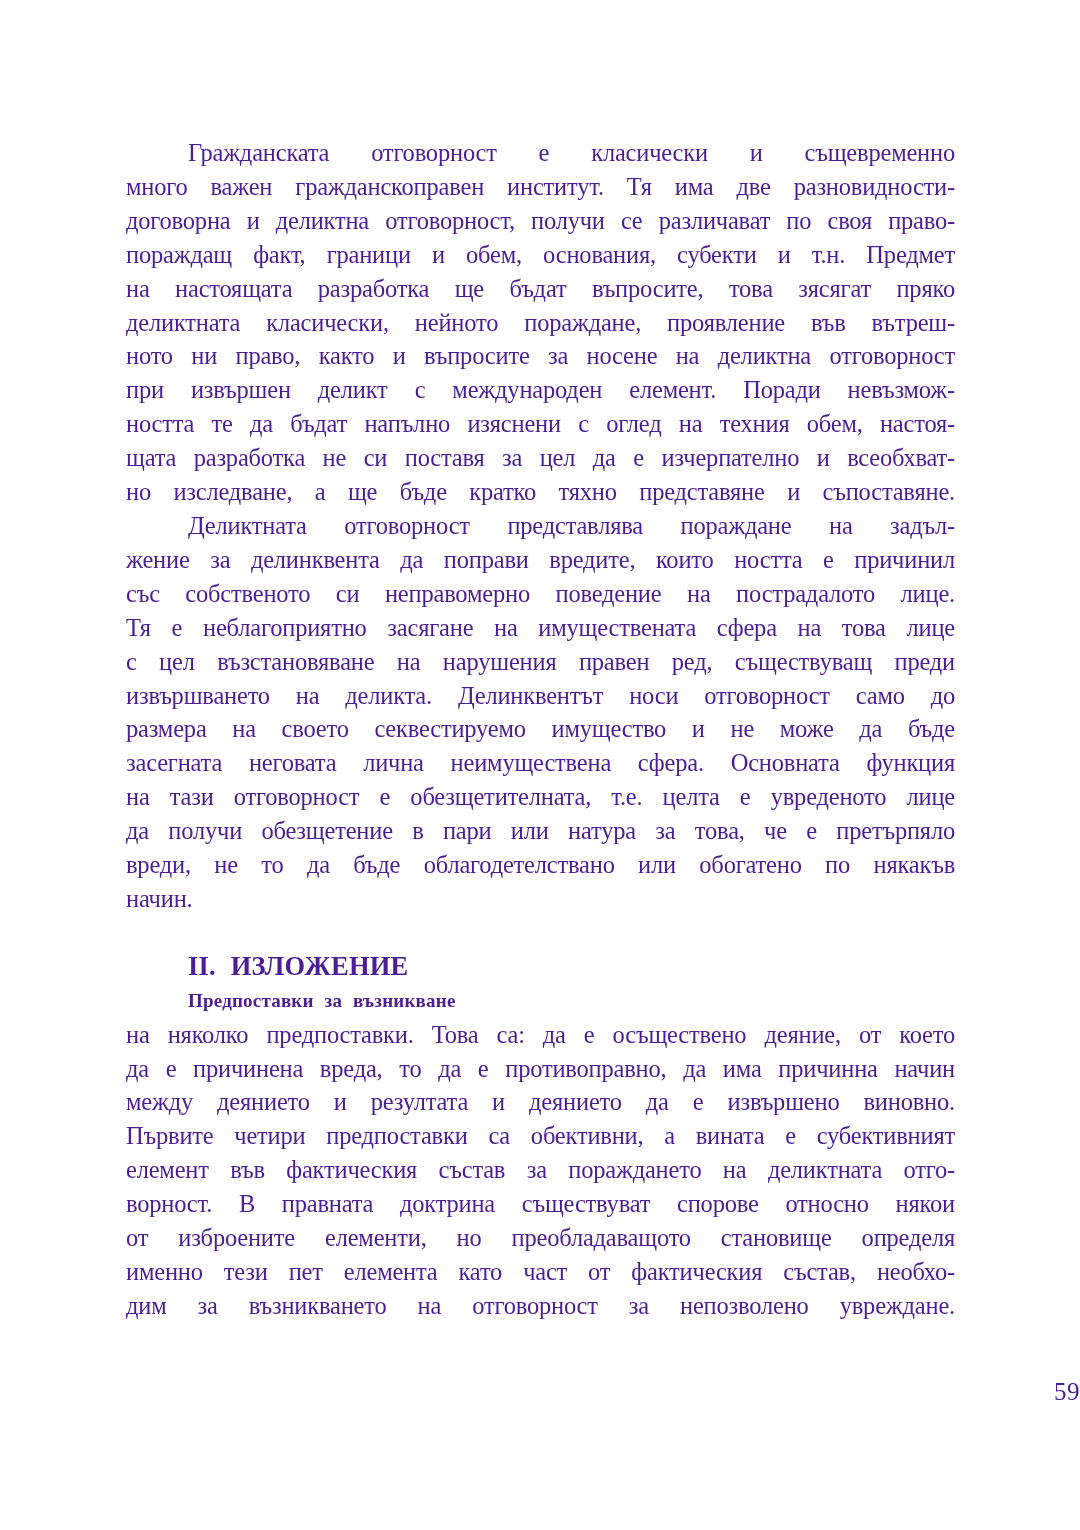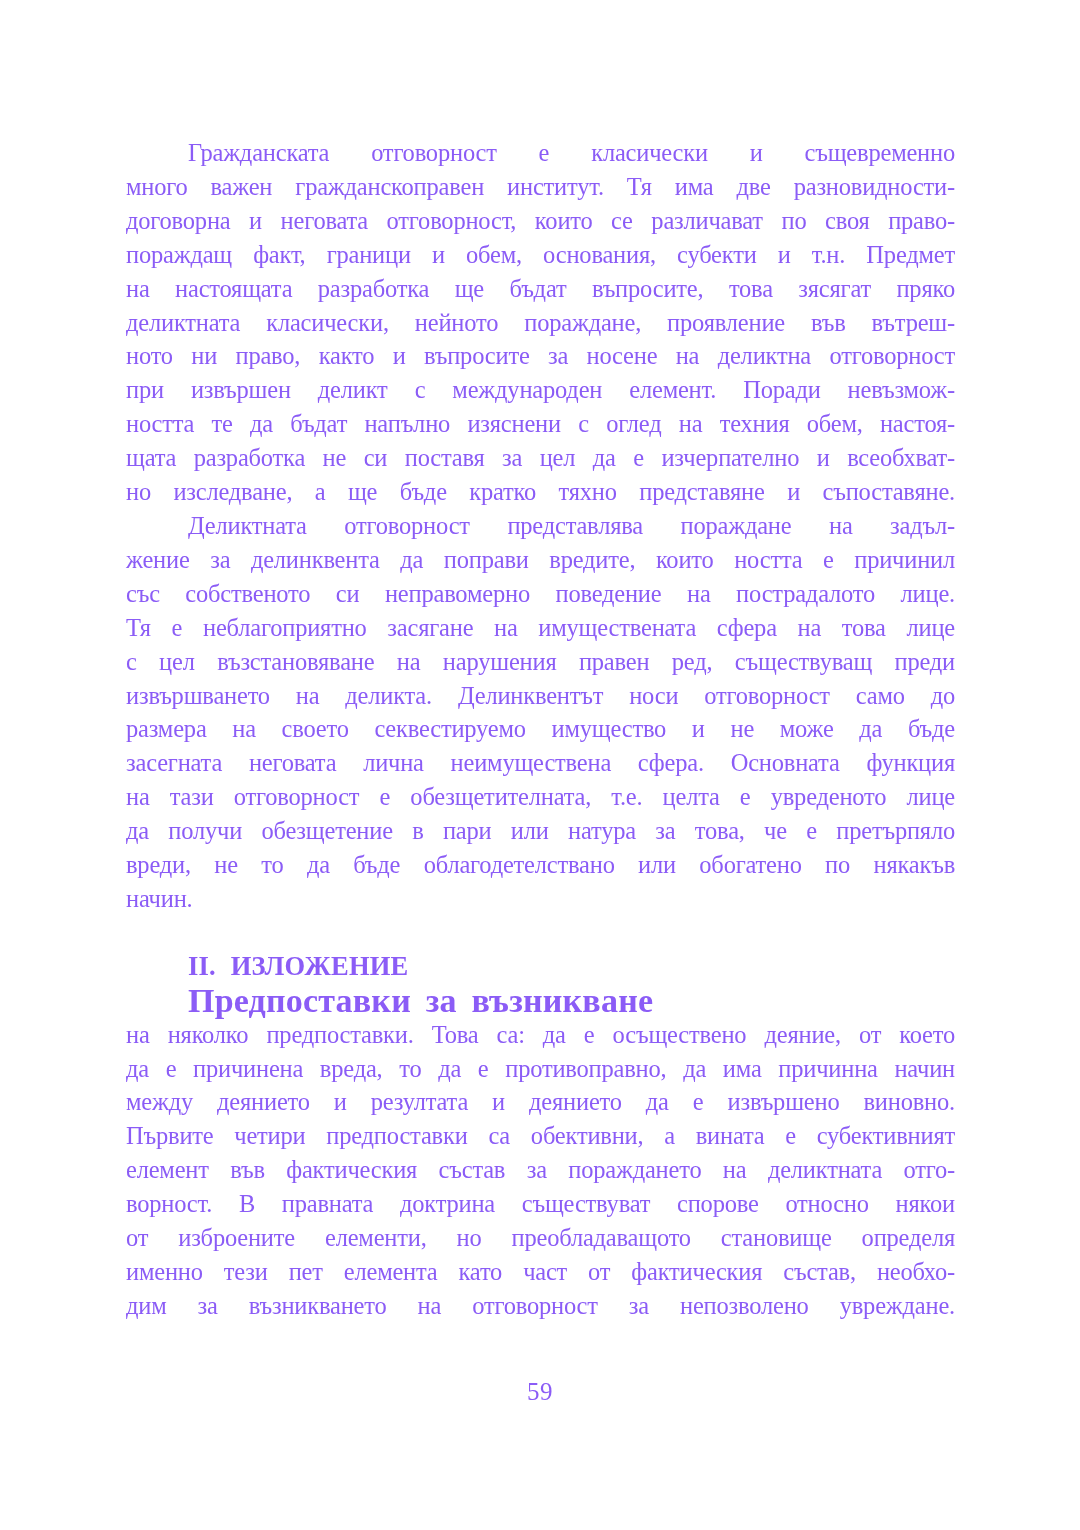--- a/index.html
+++ b/index.html
@@ -5,21 +5,21 @@
   html, body {
     margin: 0;
     padding: 0;
     background: #e8e8e8;
   }
   .page {
     position: relative;
     width: 1080px;
     height: 1530px;
     background: #ffffff;
-    color: #8b5cf6;
+    color: #4c1d95;
     font-family: "Liberation Serif", "DejaVu Serif", serif;
     overflow: hidden;
   }
   .text-block {
     position: absolute;
     left: 126px;
     top: 136px;
     width: 829px;
     font-size: 24.5px;
     line-height: 33.9px;
@@ -44,48 +44,48 @@
     font-size: 26.5px;
     line-height: 33.9px;
     padding-left: 62px;
     letter-spacing: 0.2px;
     word-spacing: 8px;
     text-align: left;
     text-align-last: left;
   }
   .subheading {
     font-weight: bold;
-    font-size: 34px;
+    font-size: 19px;
     line-height: 33.9px;
     padding-left: 62px;
     letter-spacing: 0.2px;
     word-spacing: 6px;
     text-align: center;
     text-align-last: left;
   }
   .page-number {
     position: absolute;
     top: 1378px;
     left: 0;
     width: 100%;
-    text-align: center;
+    text-align: right;
     font-size: 25px;
     letter-spacing: 0.5px;
   }
 </style>
 </head>
 <body>
 
 <div class="page">
   <div class="text-block">
 
     <div>
       <div class="line indent">Гражданската отговорност е класически и същевременно</div>
       <div class="line">много важен гражданскоправен институт. Тя има две разновидности-</div>
-      <div class="line">договорна и неговата отговорност, които се различават по своя право-</div>
+      <div class="line">договорна и деликтна отговорност, получи се различават по своя право-</div>
       <div class="line">пораждащ факт, граници и обем, основания, субекти и т.н. Предмет</div>
       <div class="line">на настоящата разработка ще бъдат въпросите, това зясягат пряко</div>
       <div class="line">деликтната класически, нейното пораждане, проявление във вътреш-</div>
       <div class="line">ното ни право, както и въпросите за носене на деликтна отговорност</div>
       <div class="line">при извършен деликт с международен елемент. Поради невъзмож-</div>
       <div class="line">ността те да бъдат напълно изяснени с оглед на техния обем, настоя-</div>
       <div class="line">щата разработка не си поставя за цел да е изчерпателно и всеобхват-</div>
       <div class="line">но изследване, а ще бъде кратко тяхно представяне и съпоставяне.</div>
     </div>
 

